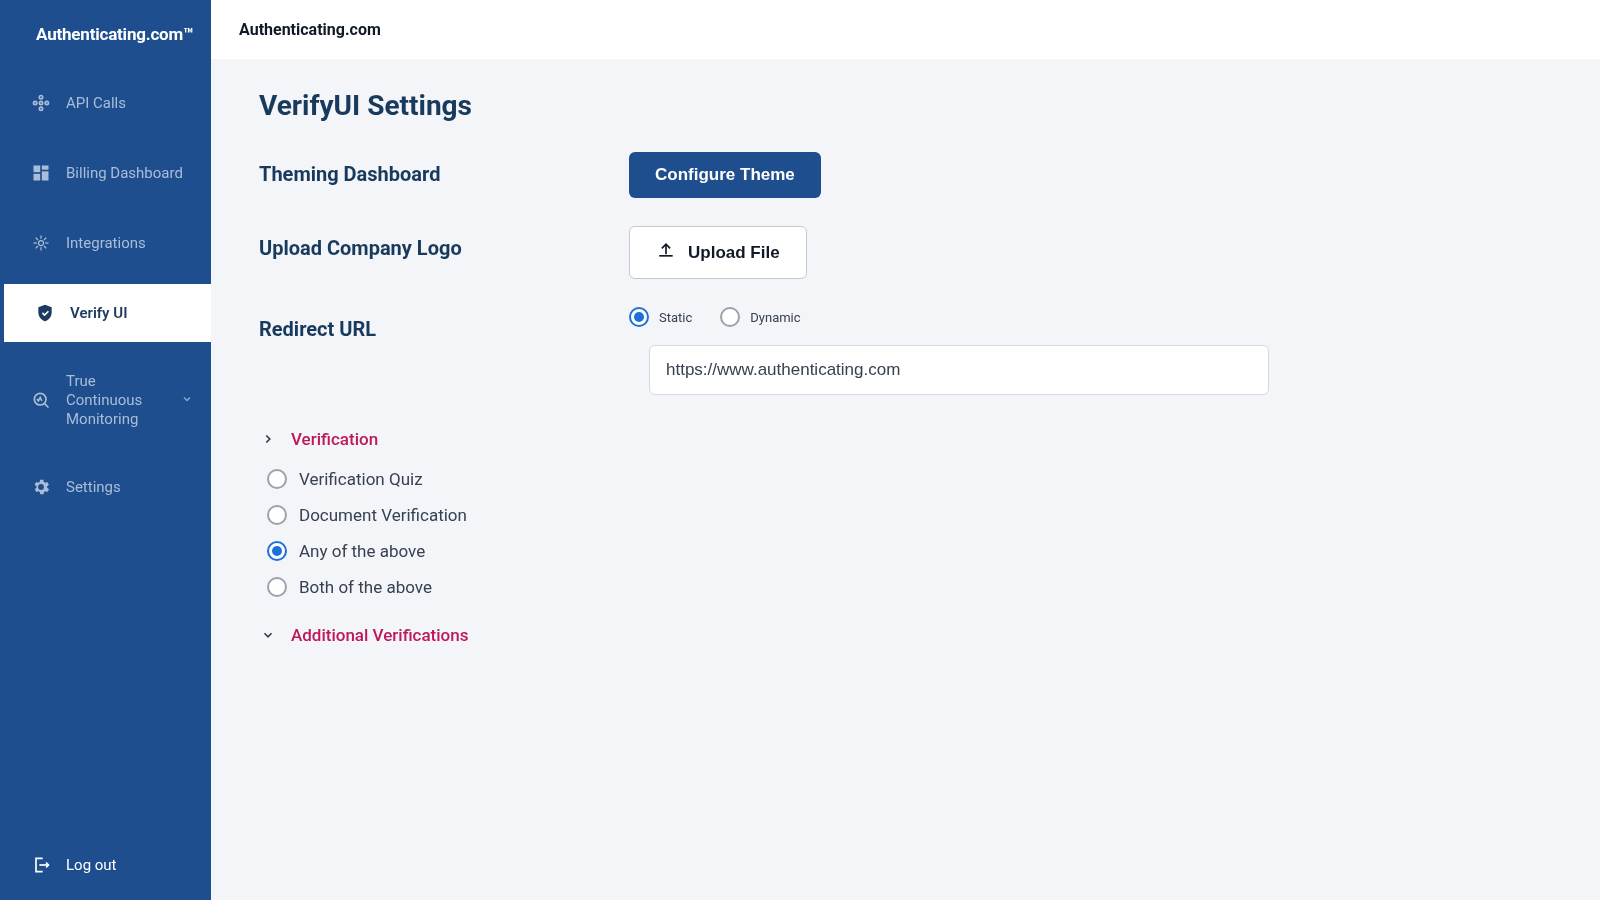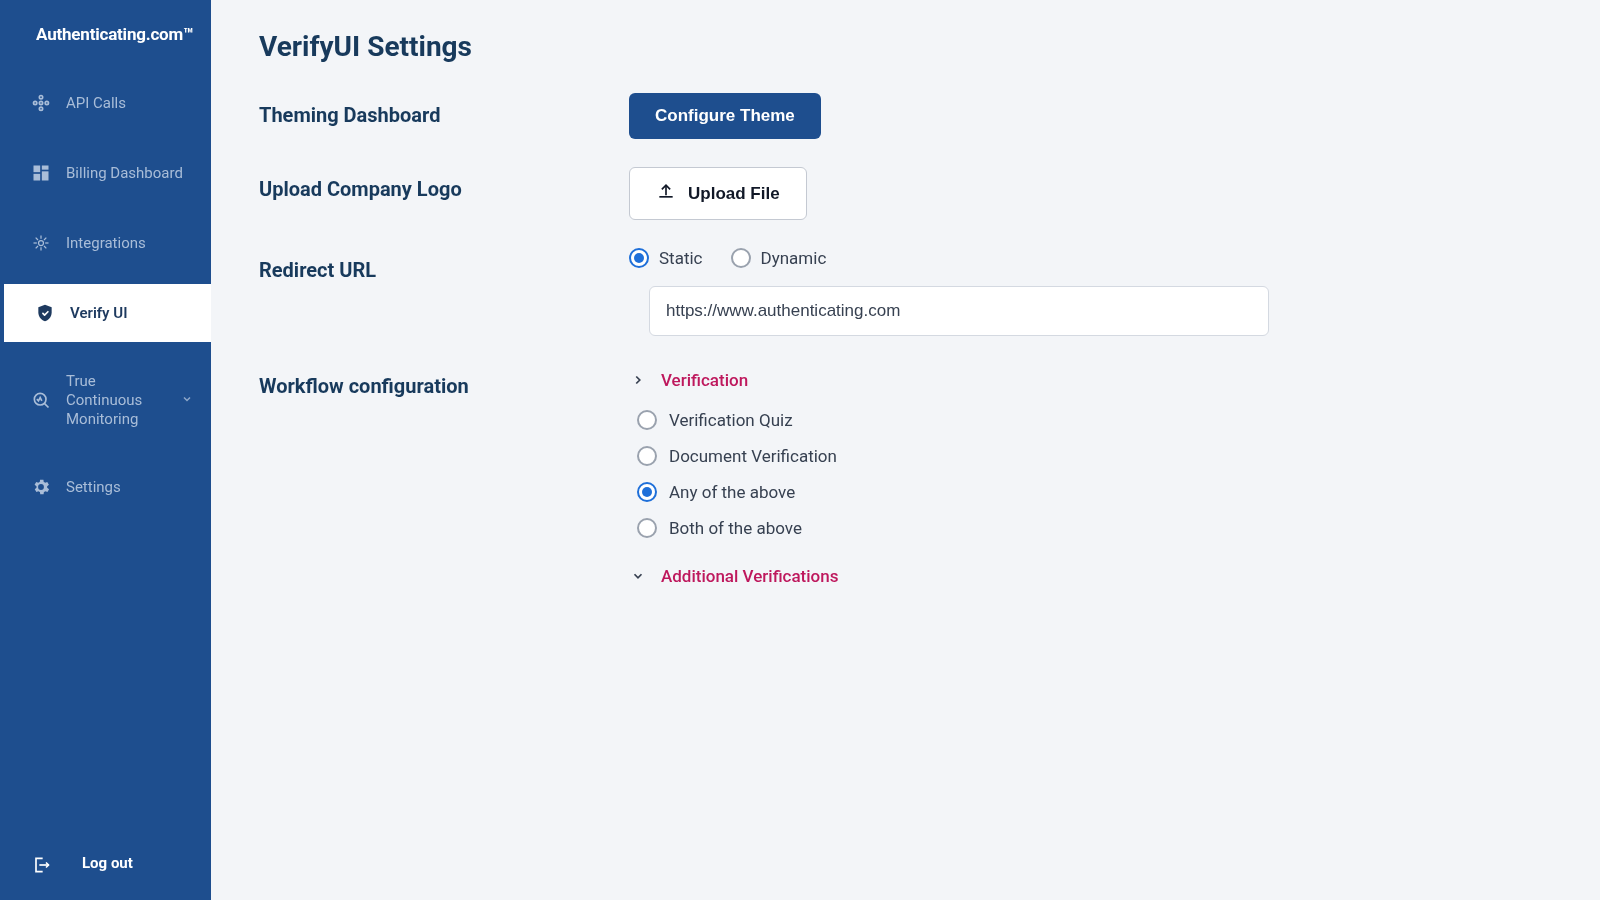--- a/index.html
+++ b/index.html
@@ -45,24 +45,24 @@
     font-weight: 600;
     border-left: 5px solid #fff;
     margin-left: 4px;
     padding-left: 25px;
   }
   .sidebar-item .label { flex: 1; line-height: 1.25; }
   .sidebar-item .chev { font-size: 12px; opacity: 0.8; }
   .sidebar-footer {
     padding: 18px 18px 24px 30px;
     display: flex;
-    align-items: flex-start;
-    gap: 30px;
+    align-items: center;
+    gap: 14px;
     color: #fff;
-    font-weight: 700;
+    font-weight: 400;
     cursor: pointer;
   }
   .icon-slot { width: 22px; height: 22px; display: inline-flex; align-items: center; justify-content: center; flex-shrink:0;}
   .icon-slot svg { width: 20px; height: 20px; }
   
   .main { flex: 1; display: flex; flex-direction: column; min-width:0;}
   .topbar {
     background: #fff;
     padding: 20px 28px;
     font-weight: 700;
@@ -125,21 +125,21 @@
     border: 2px solid #9aa2ae;
     display: inline-flex; align-items: center; justify-content: center;
     background:#fff;
   }
   .radio-circle.selected {
     border-color: #1e6fd9;
   }
   .radio-circle.selected::after {
     content: ""; width: 10px; height: 10px; border-radius: 50%; background: #1e6fd9;
   }
-  .radio-label { font-size: 17px; color: #374151; }
+  .radio-label { font-size: 13px; color: #374151; }
   .text-input {
     width: 100%;
     margin-top: 18px;
     padding: 14px 16px;
     font-size: 17px;
     border: 1px solid #d4d9e1;
     border-radius: 6px;
     background: #fff;
     color: #374151;
     margin-left: 20px;
@@ -251,20 +251,23 @@
             <path d="M14 4h-8v16h8"></path>
             <path d="M10 12h11"></path>
             <path d="M18 9l3 3-3 3"></path>
           </svg>
       </span>
       <span>Log out</span>
     </div>
   </aside>
 
   <main class="main">
+    <div class="topbar">
+      <span>Authenticating.com</span>
+    </div>
 
     <div class="content">
       <h1 class="page-title">VerifyUI Settings</h1>
 
       <div class="form-row">
         <div class="form-label">Theming Dashboard</div>
         <div class="form-control">
           <button class="btn btn-primary">Configure Theme</button>
         </div>
       </div>
@@ -296,21 +299,20 @@
             <div class="radio-item">
               <span class="radio-circle"></span>
               <span class="radio-label">Dynamic</span>
             </div>
           </div>
           <input class="text-input" type="text" value="https://www.authenticating.com" style="">
         </div>
       </div>
 
       <div class="form-row" style="margin-bottom:10px;">
-        <div class="form-label">Workflow configuration</div>
         <div class="form-control">
 
           <div class="wf-node">
             <span class="chev-ic">
               <svg width="14" height="14" viewBox="0 0 24 24" fill="none" stroke="#374151" stroke-width="3">
                   <polyline points="9 6 15 12 9 18"></polyline>
                 </svg>
             </span>
             <span>Verification</span>
           </div>

